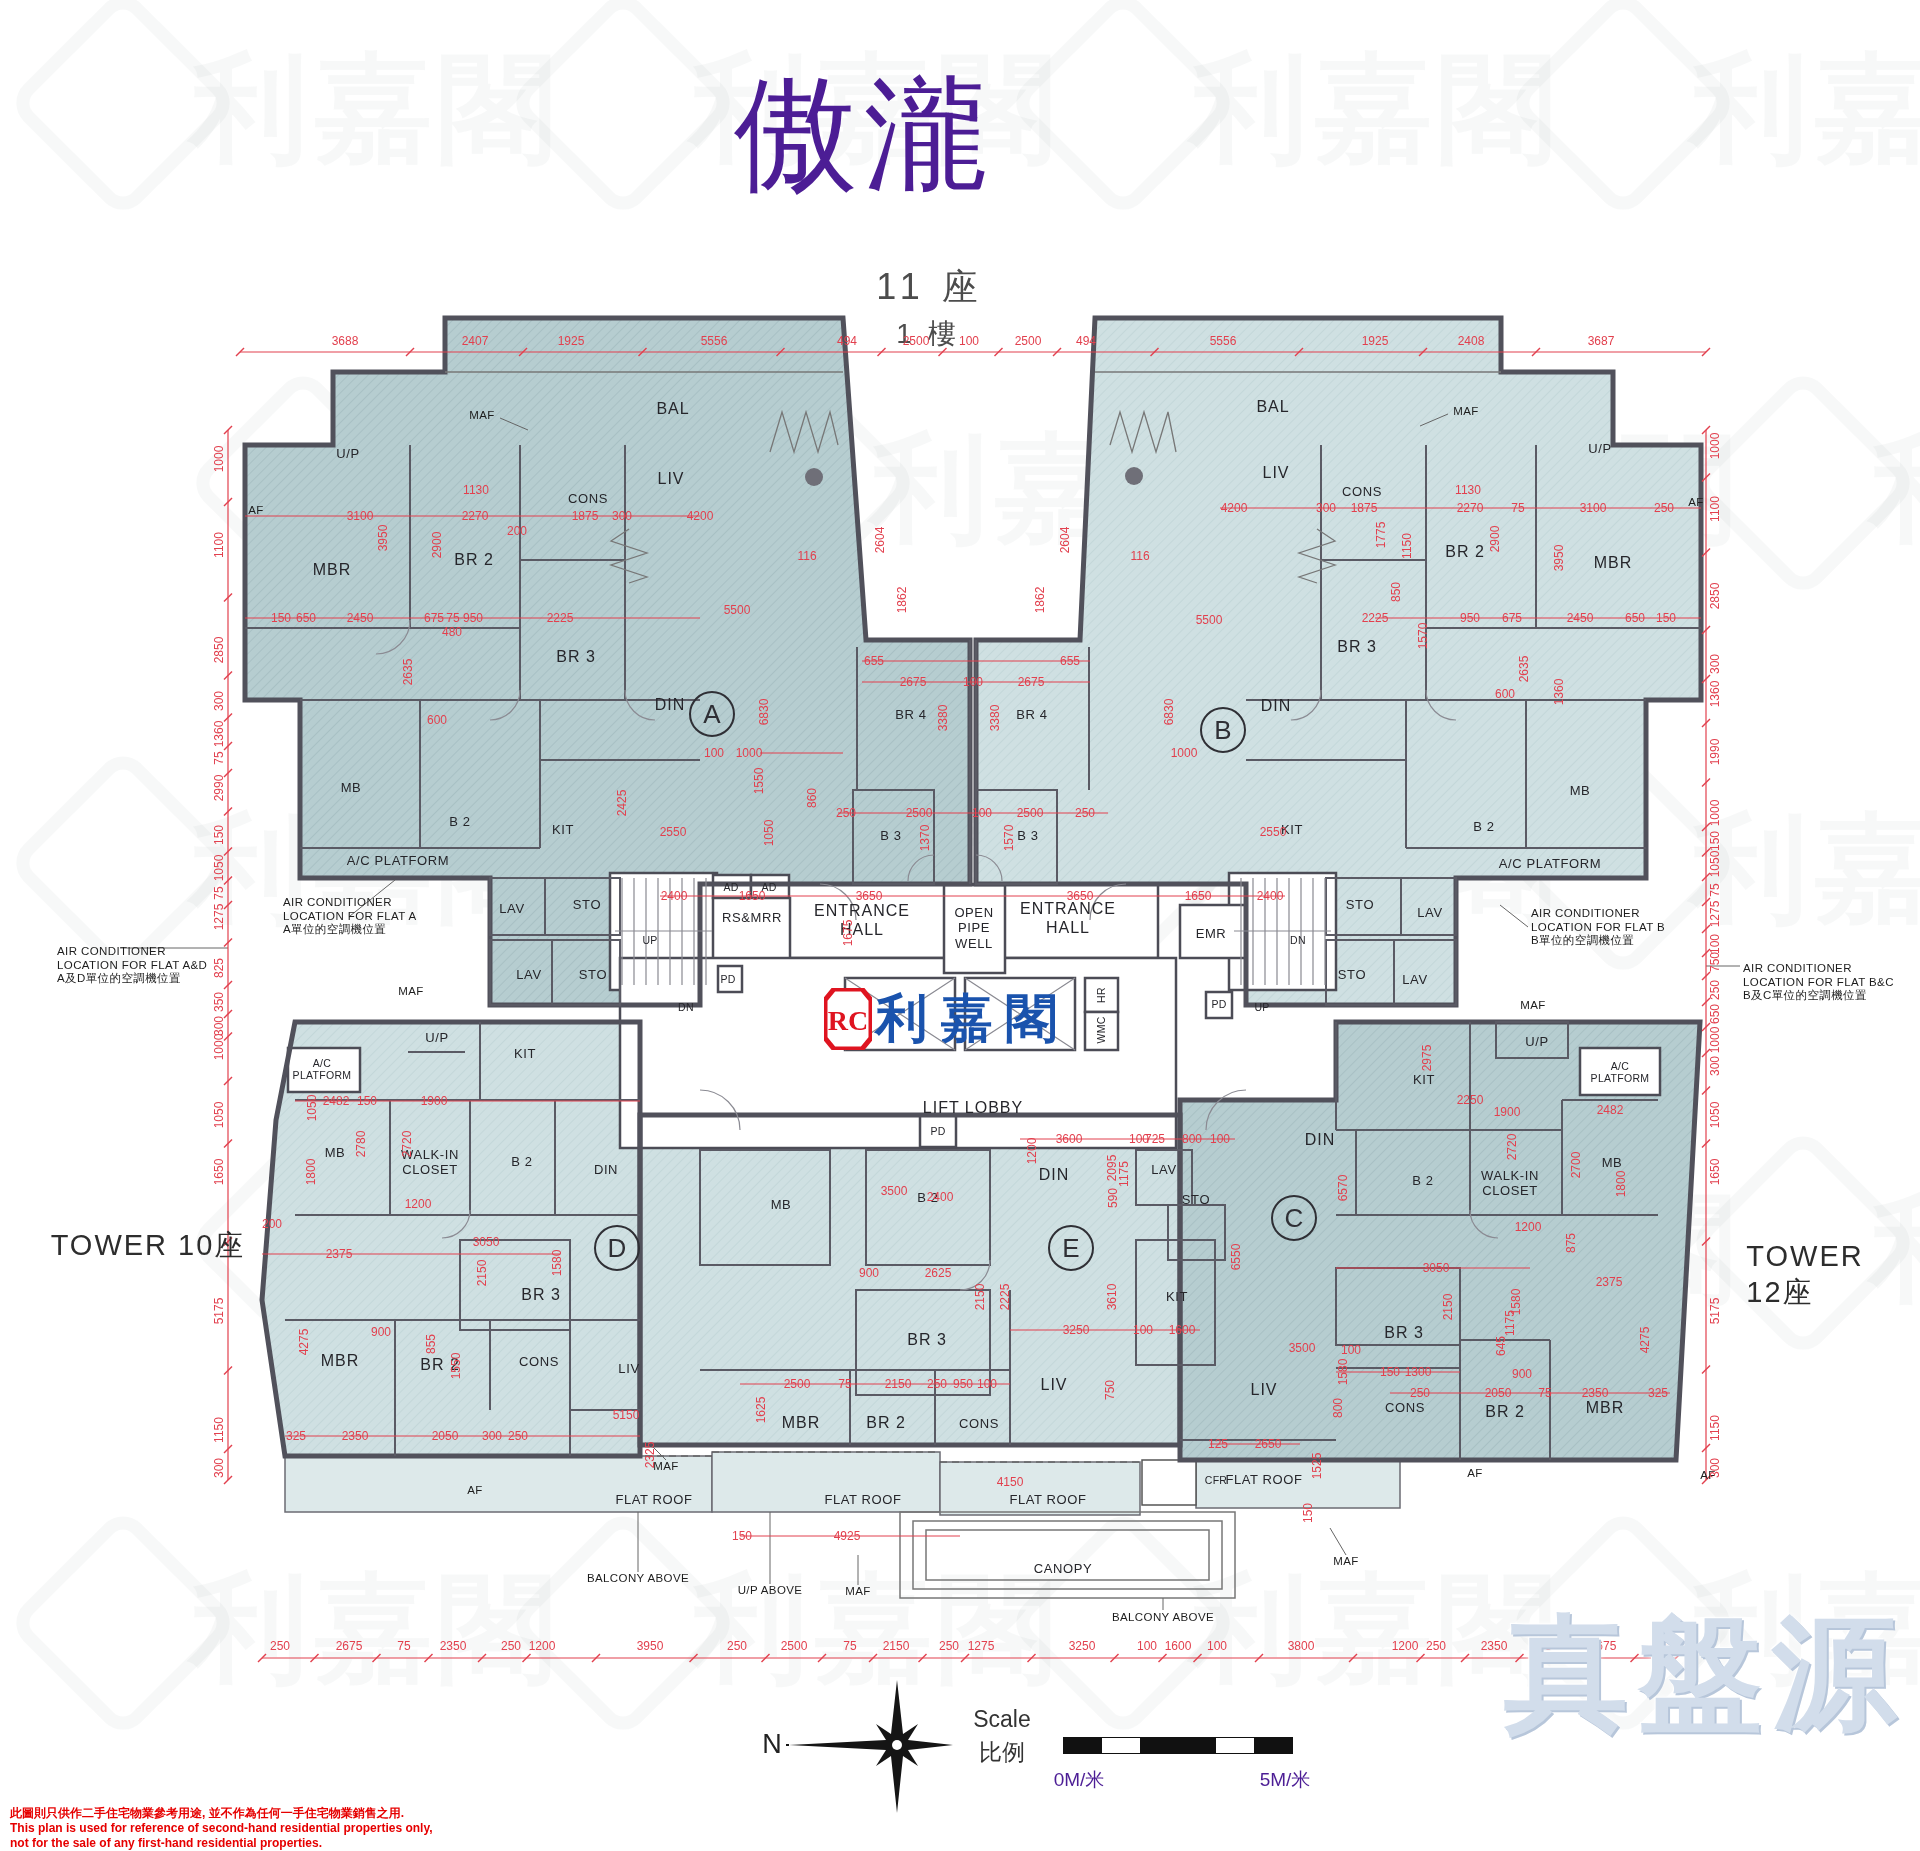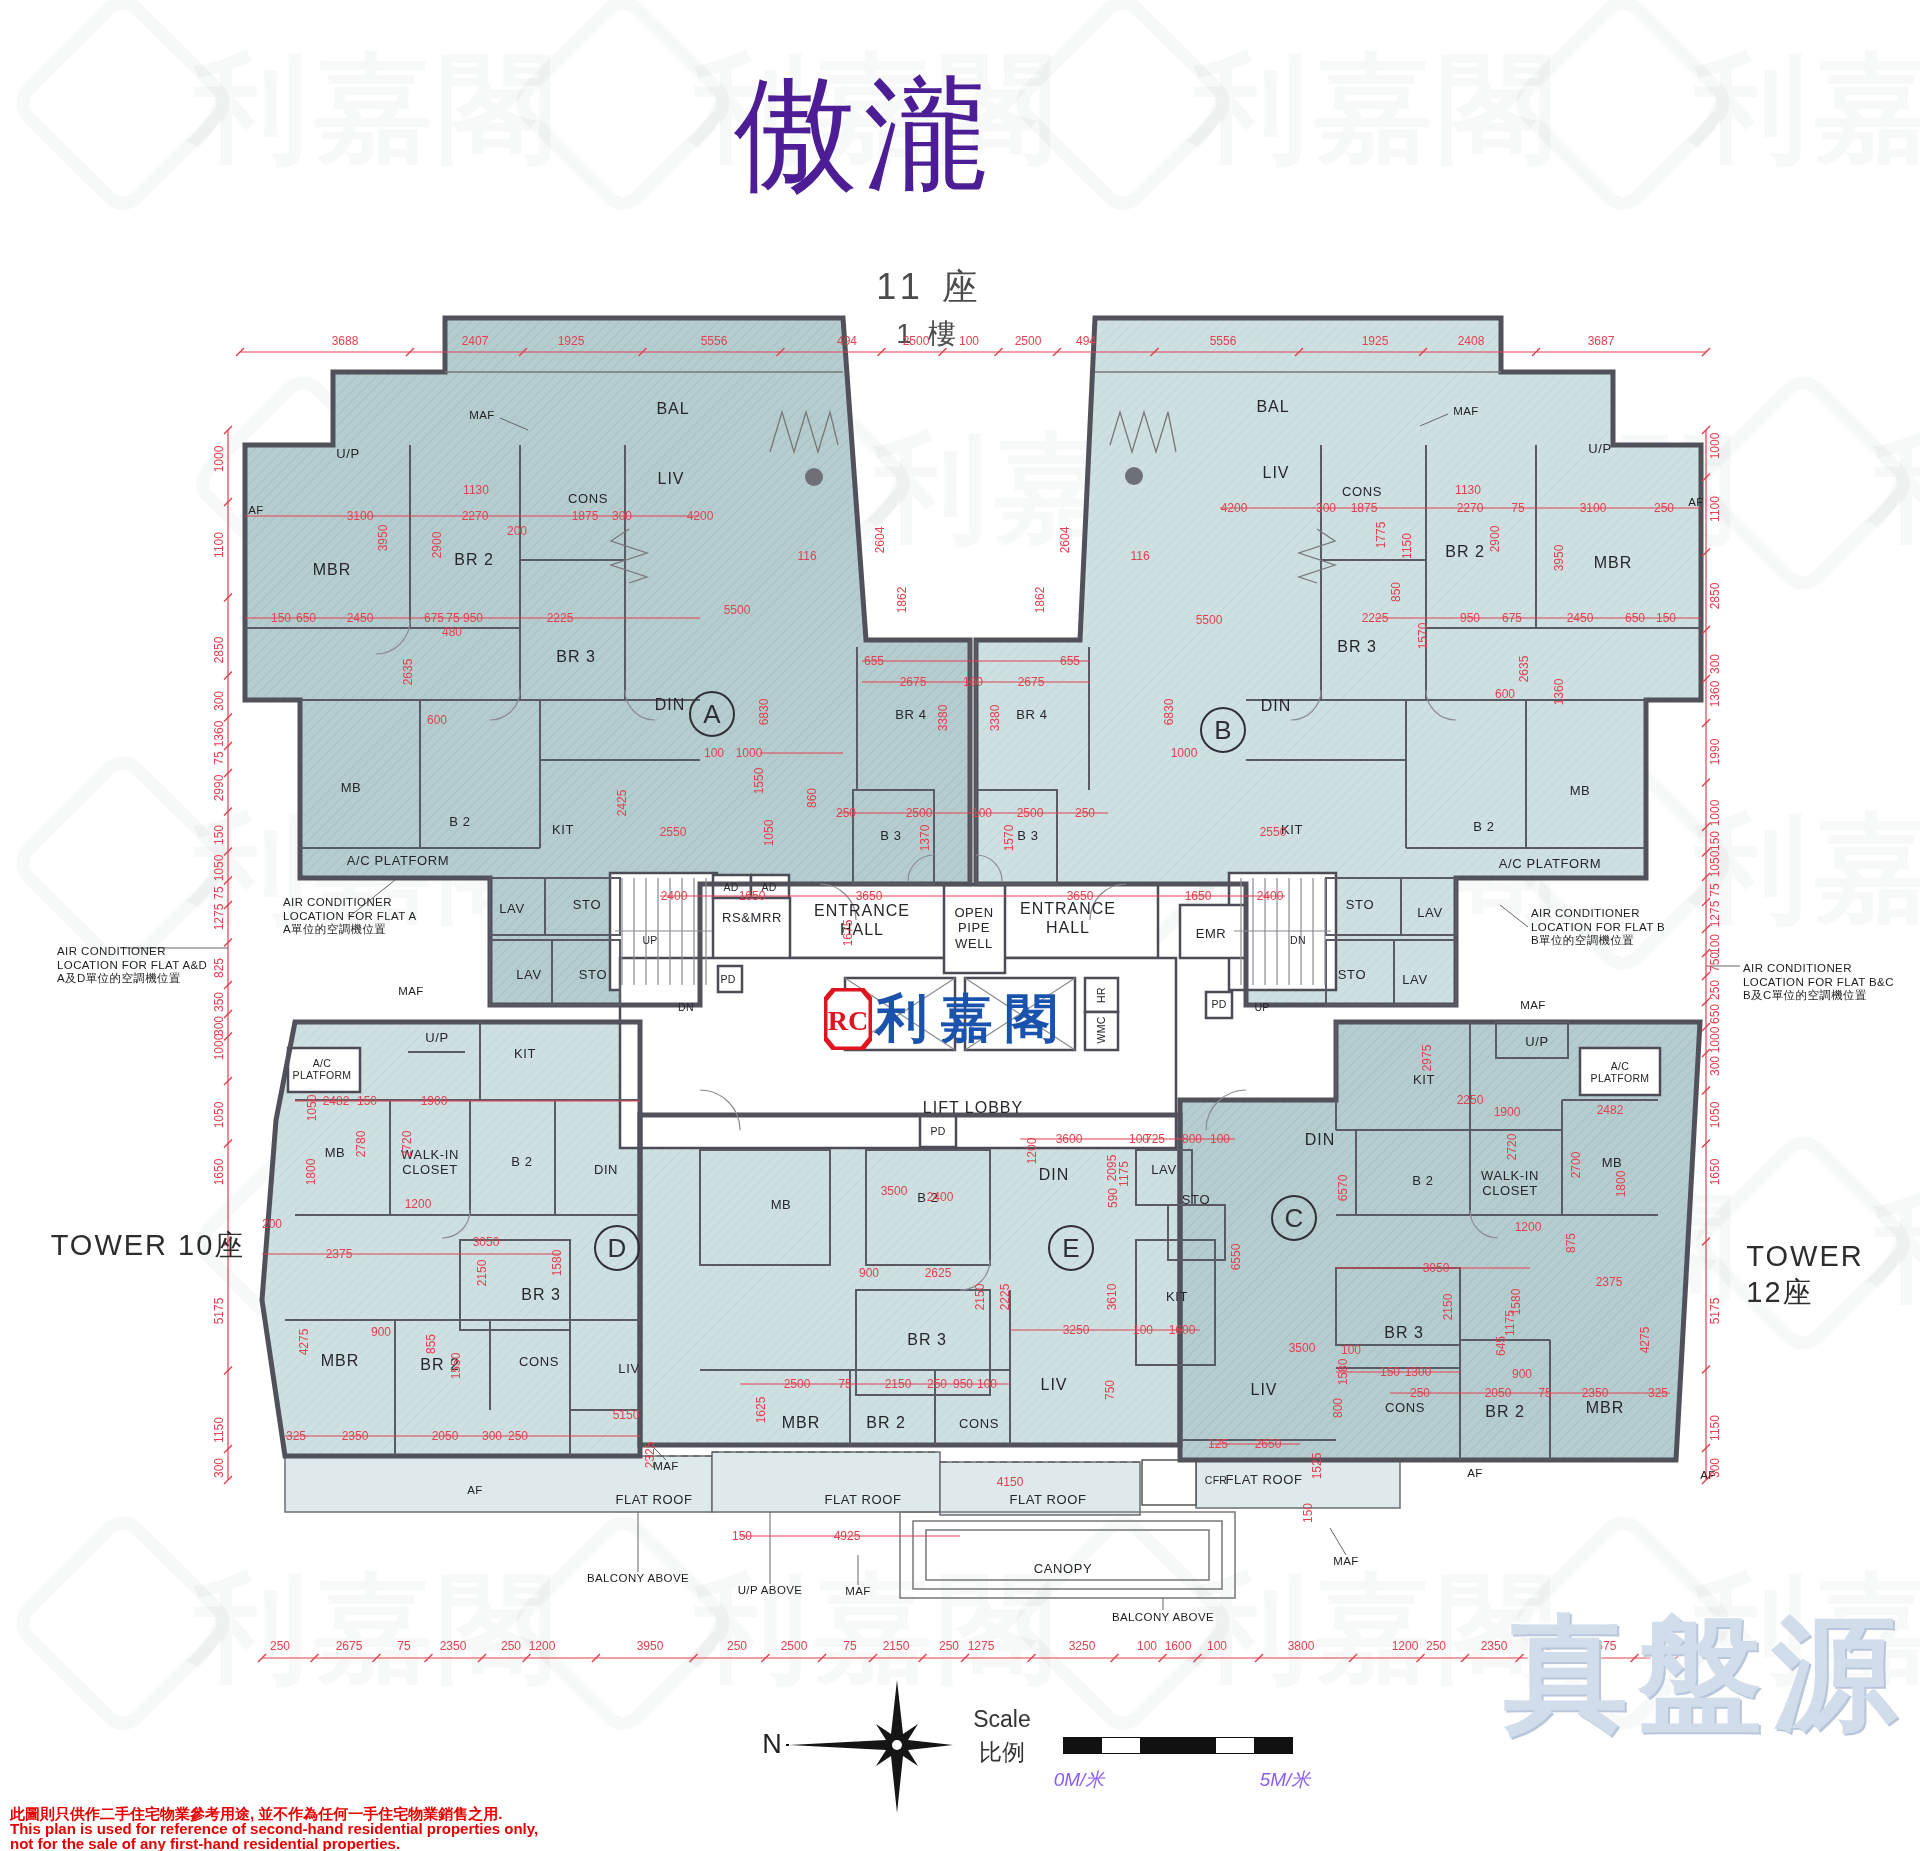--- a/index.html
+++ b/index.html
@@ -35,24 +35,24 @@
   
   .rcbox{position:absolute;left:824px;top:988px;width:48px;height:62px;}
   .rcname{position:absolute;left:973px;top:1019px;transform:translate(-50%,-50%);
           font-size:52px;font-weight:700;color:#1a53ad;letter-spacing:13px;white-space:nowrap;}
   
   .scaleword{position:absolute;transform:translate(-50%,-50%);font-size:23px;color:#333;}
   .nletter{position:absolute;transform:translate(-50%,-50%);font-size:27px;color:#222;}
   .sbar{position:absolute;left:1063px;top:1737px;width:228px;height:15px;border:1px solid #111;
         display:flex;}
   .sbar div{height:100%;}
-  .mlabel{position:absolute;transform:translate(-50%,-50%);font-size:19px;color:#8b5cf6;font-style:italic;}
+  .mlabel{position:absolute;transform:translate(-50%,-50%);font-size:19px;color:#4c1d95;}
   
   .disc{position:absolute;left:10px;top:1806px;color:#e60000;font-weight:700;
-        font-size:15px;line-height:15px;}
+        font-size:12px;line-height:15px;}
   
   .brand{position:absolute;right:14px;top:1592px;font-size:124px;font-weight:700;
          letter-spacing:10px;color:#d2ddeb;
          text-shadow:2px 2px 0 #b7c6da,-1px -1px 0 #ffffff,0 0 6px #ffffff;}
   svg{position:absolute;left:0;top:0;}
 </style>
 </head>
 <body>
 
 <div id="page">

